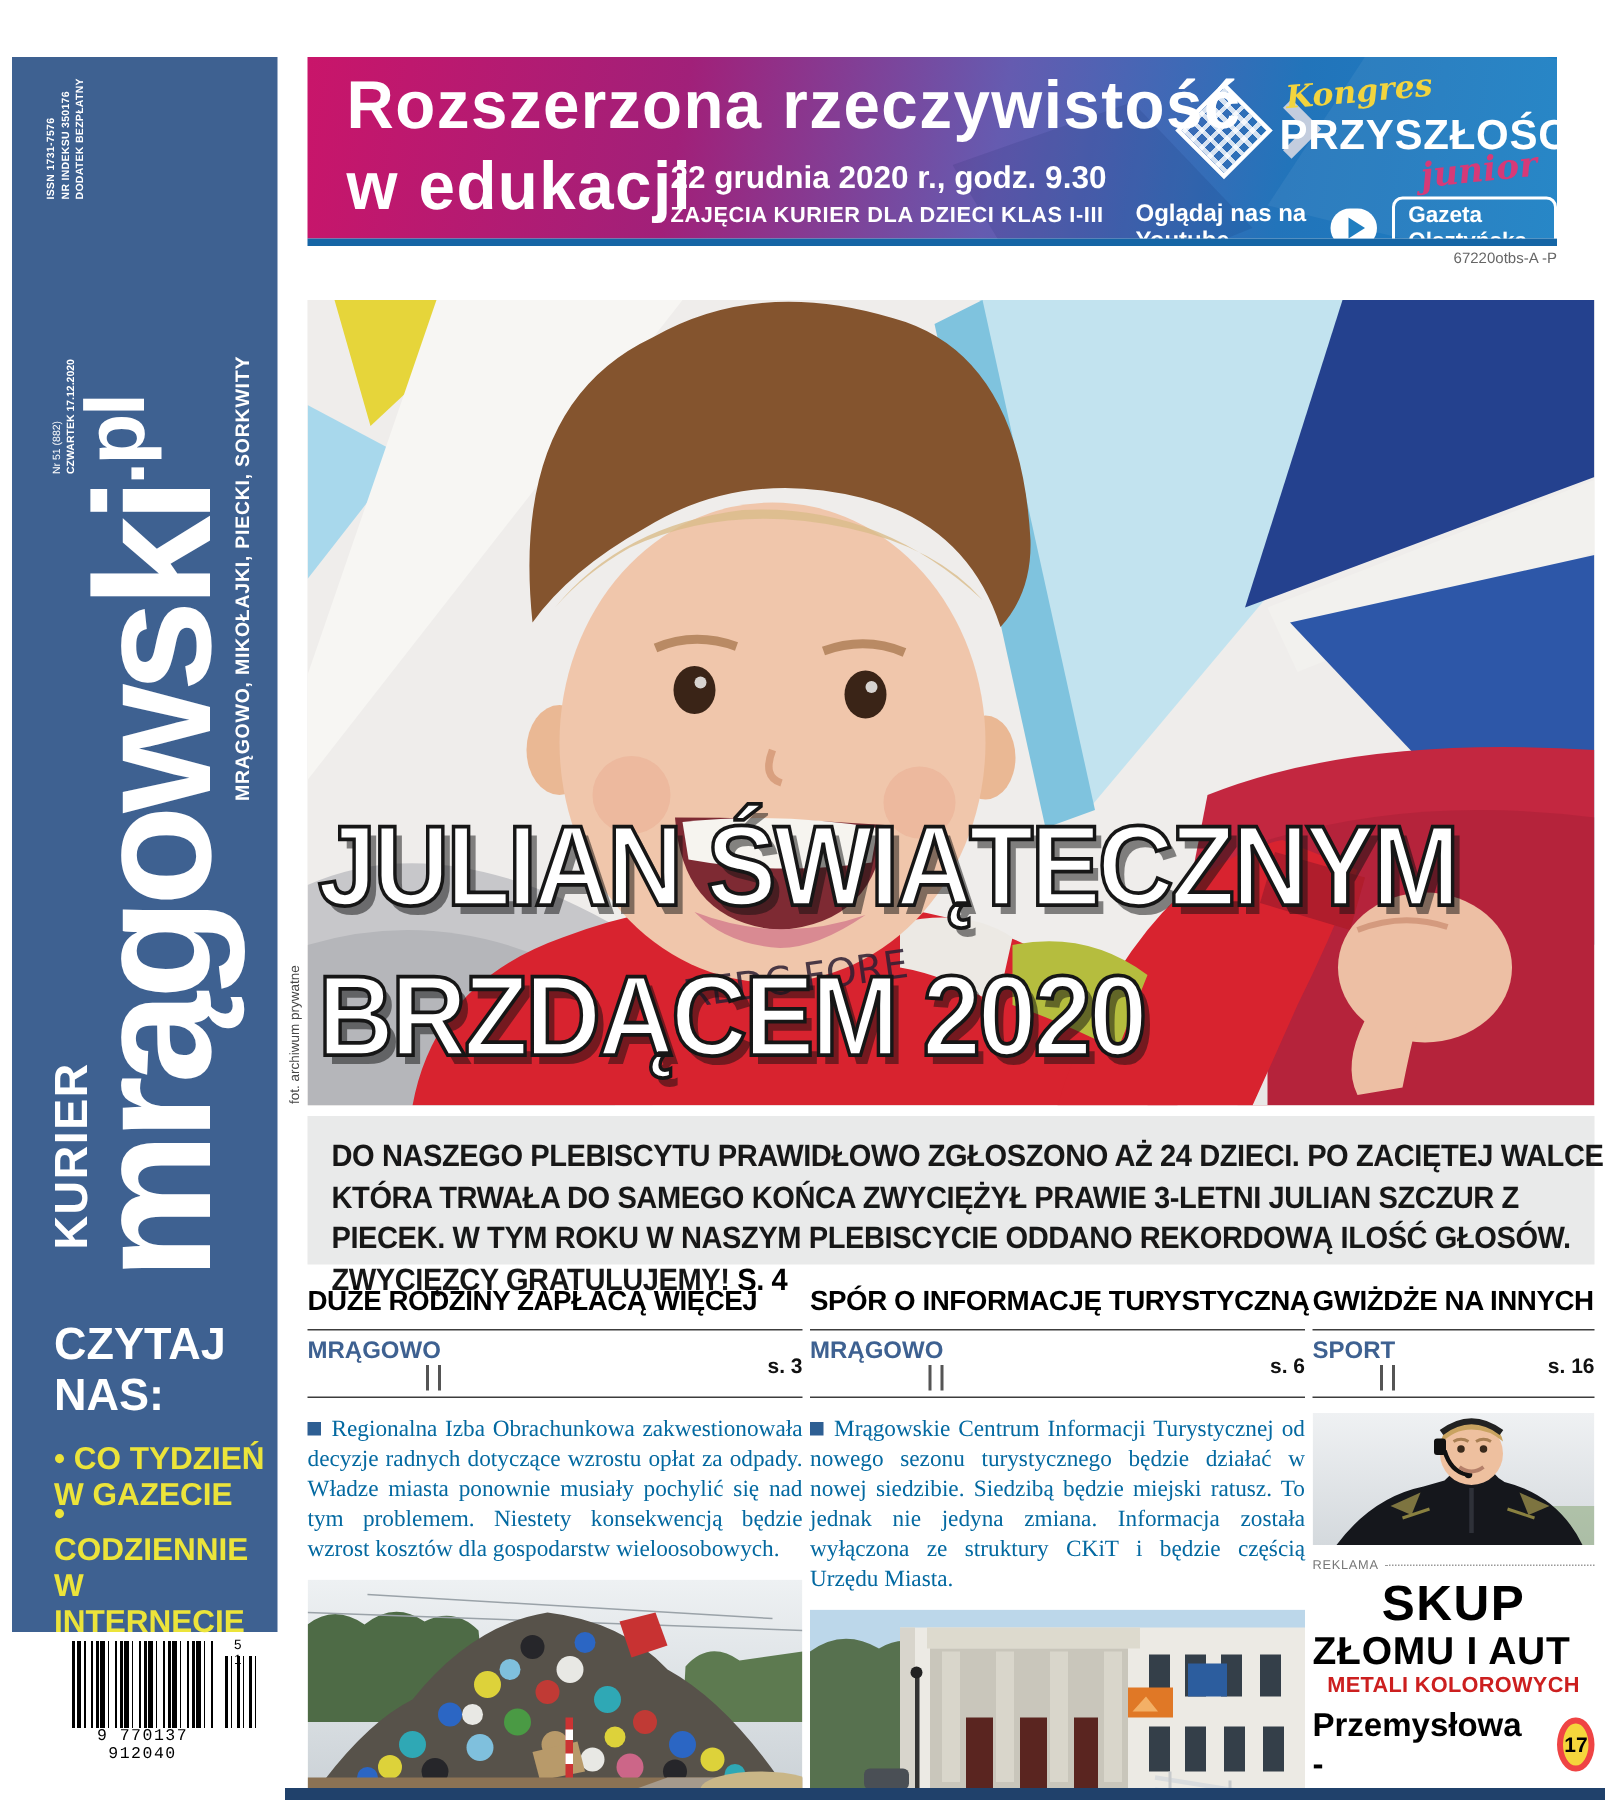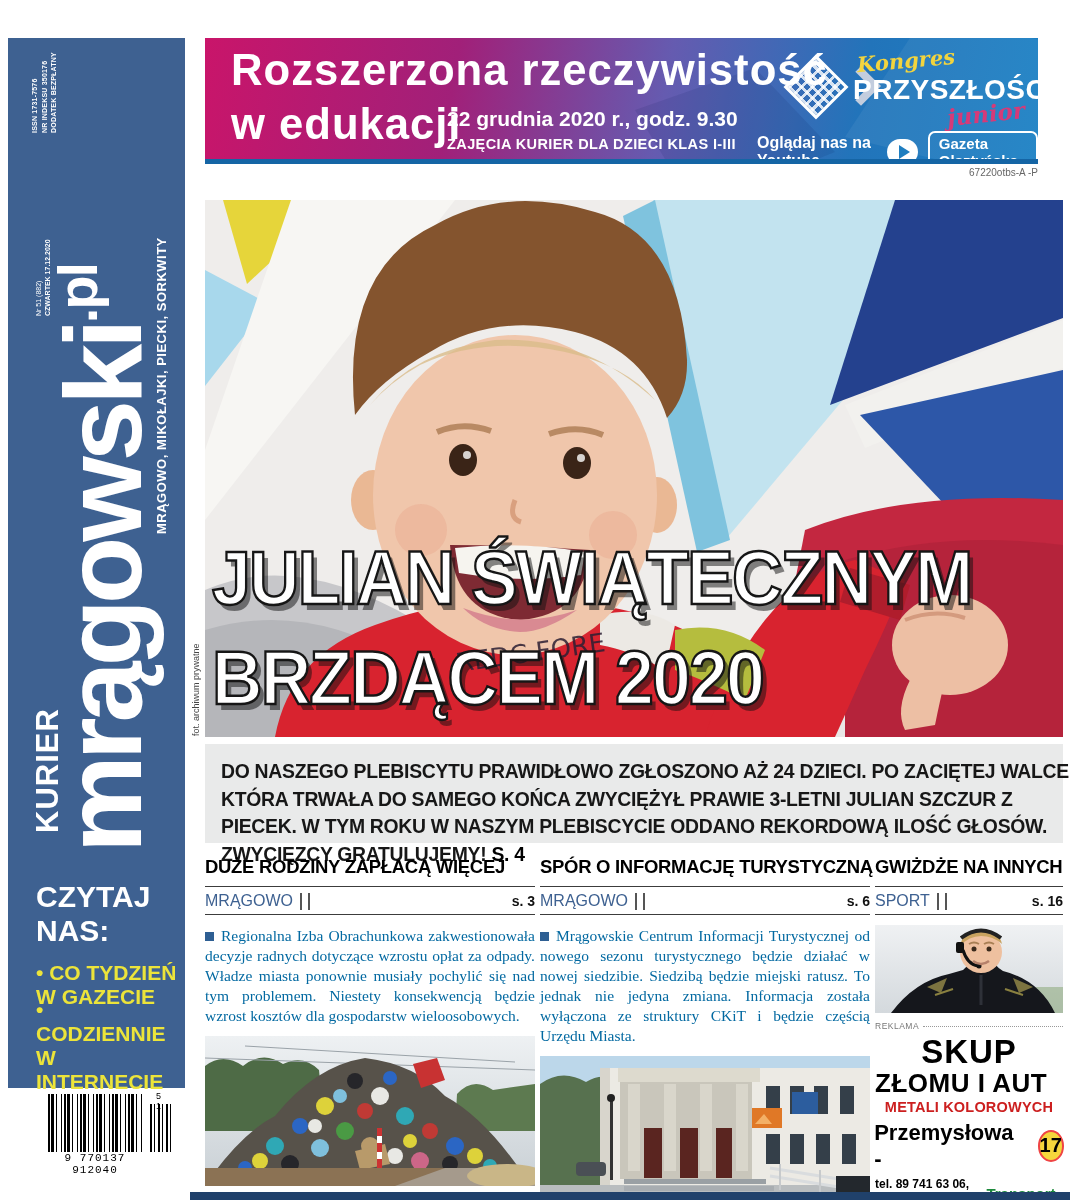--- a/index.html
+++ b/index.html
@@ -70,41 +70,41 @@
   #lead{left:205px;top:744px;width:858px;height:99px;background:#e9eaea;box-sizing:border-box;padding:13px 0 0 16px;}
   #lead .inner{width:905px;transform:scaleX(.945);transform-origin:0 0;font-size:20.5px;line-height:27.5px;
     font-weight:600;color:#171717;letter-spacing:-.3px;}
   #lead .pg{font-weight:800;color:#000;}
 
   
   .col{top:856px;}
   .col h2{margin:0;font-size:18.5px;font-weight:800;color:#000000;letter-spacing:-.3px;white-space:nowrap;}
   .rule{border:none;border-top:1.5px solid #3c3c3c;margin:8px 0 0;}
   .kickrow{display:flex;justify-content:space-between;align-items:center;padding:5px 0 4px;}
-  .kick{color:#3e6191;font-weight:400;font-size:16px;display:flex;align-items:flex-end;}
+  .kick{color:#3e6191;font-weight:700;font-size:16px;display:flex;align-items:flex-end;flex-direction:column;}
   .kbars{display:inline-block;width:6px;height:17px;border-left:2px solid #555;border-right:2px solid #555;margin-left:7px;}
   .kpage{color:#111;font-weight:700;font-size:14px;}
   .body{font-family:"Liberation Serif",serif;font-size:15.5px;line-height:20px;text-align:justify;
     color:#0369a1;margin-top:11px;}
   .sq{display:inline-block;width:9px;height:9px;background:#2e5f93;margin-right:7px;}
   .colphoto{margin-top:10px;overflow:hidden;}
   .colphoto svg{display:block;}
 
   
   .rekrow{display:flex;align-items:center;margin-top:8px;}
   .reklabel{font-size:8.5px;color:#777;letter-spacing:.5px;}
   .dotline{flex:1;border-top:1px dotted #999;margin-left:4px;}
   #adbox{margin-top:4px;color:#000;}
   .ad1{font-size:33px;font-weight:800;text-align:center;line-height:1.05;letter-spacing:1px;}
   .ad2{font-size:26px;font-weight:800;text-align:left;line-height:1.05;letter-spacing:.5px;}
   .ad3{font-size:14.5px;font-weight:800;color:#cc1f1f;text-align:center;margin-top:2px;letter-spacing:.2px;}
   .adstreet{display:flex;align-items:center;justify-content:center;gap:24px;margin-top:5px;}
   .adstreet .txt{font-size:22px;font-weight:700;}
-  .sign17{width:28px;height:28px;border-radius:50%;background:#f5d63c;border:2px solid #ef4444;
-    display:flex;align-items:center;justify-content:center;font-size:20px;font-weight:800;}
+  .sign17{width:28px;height:28px;border-radius:50%;background:#f5d63c;border:4px solid #ef4444;
+    display:flex;align-items:center;justify-content:center;font-size:14px;font-weight:800;}
   .adcontact{display:flex;margin-top:4px;}
   .phones{width:104px;font-size:12px;font-weight:700;line-height:16px;}
   .phones div:nth-child(2),.phones div:nth-child(3){padding-left:16px;}
   .transport{flex:1;color:#1d8a3c;font-weight:800;font-size:15px;line-height:18px;text-align:center;margin-top:9px;}
 
   #bottom-rule{left:190px;top:1192px;width:880px;height:8px;background:#20416b;}
 </style>
 </head>
 <body>
 

